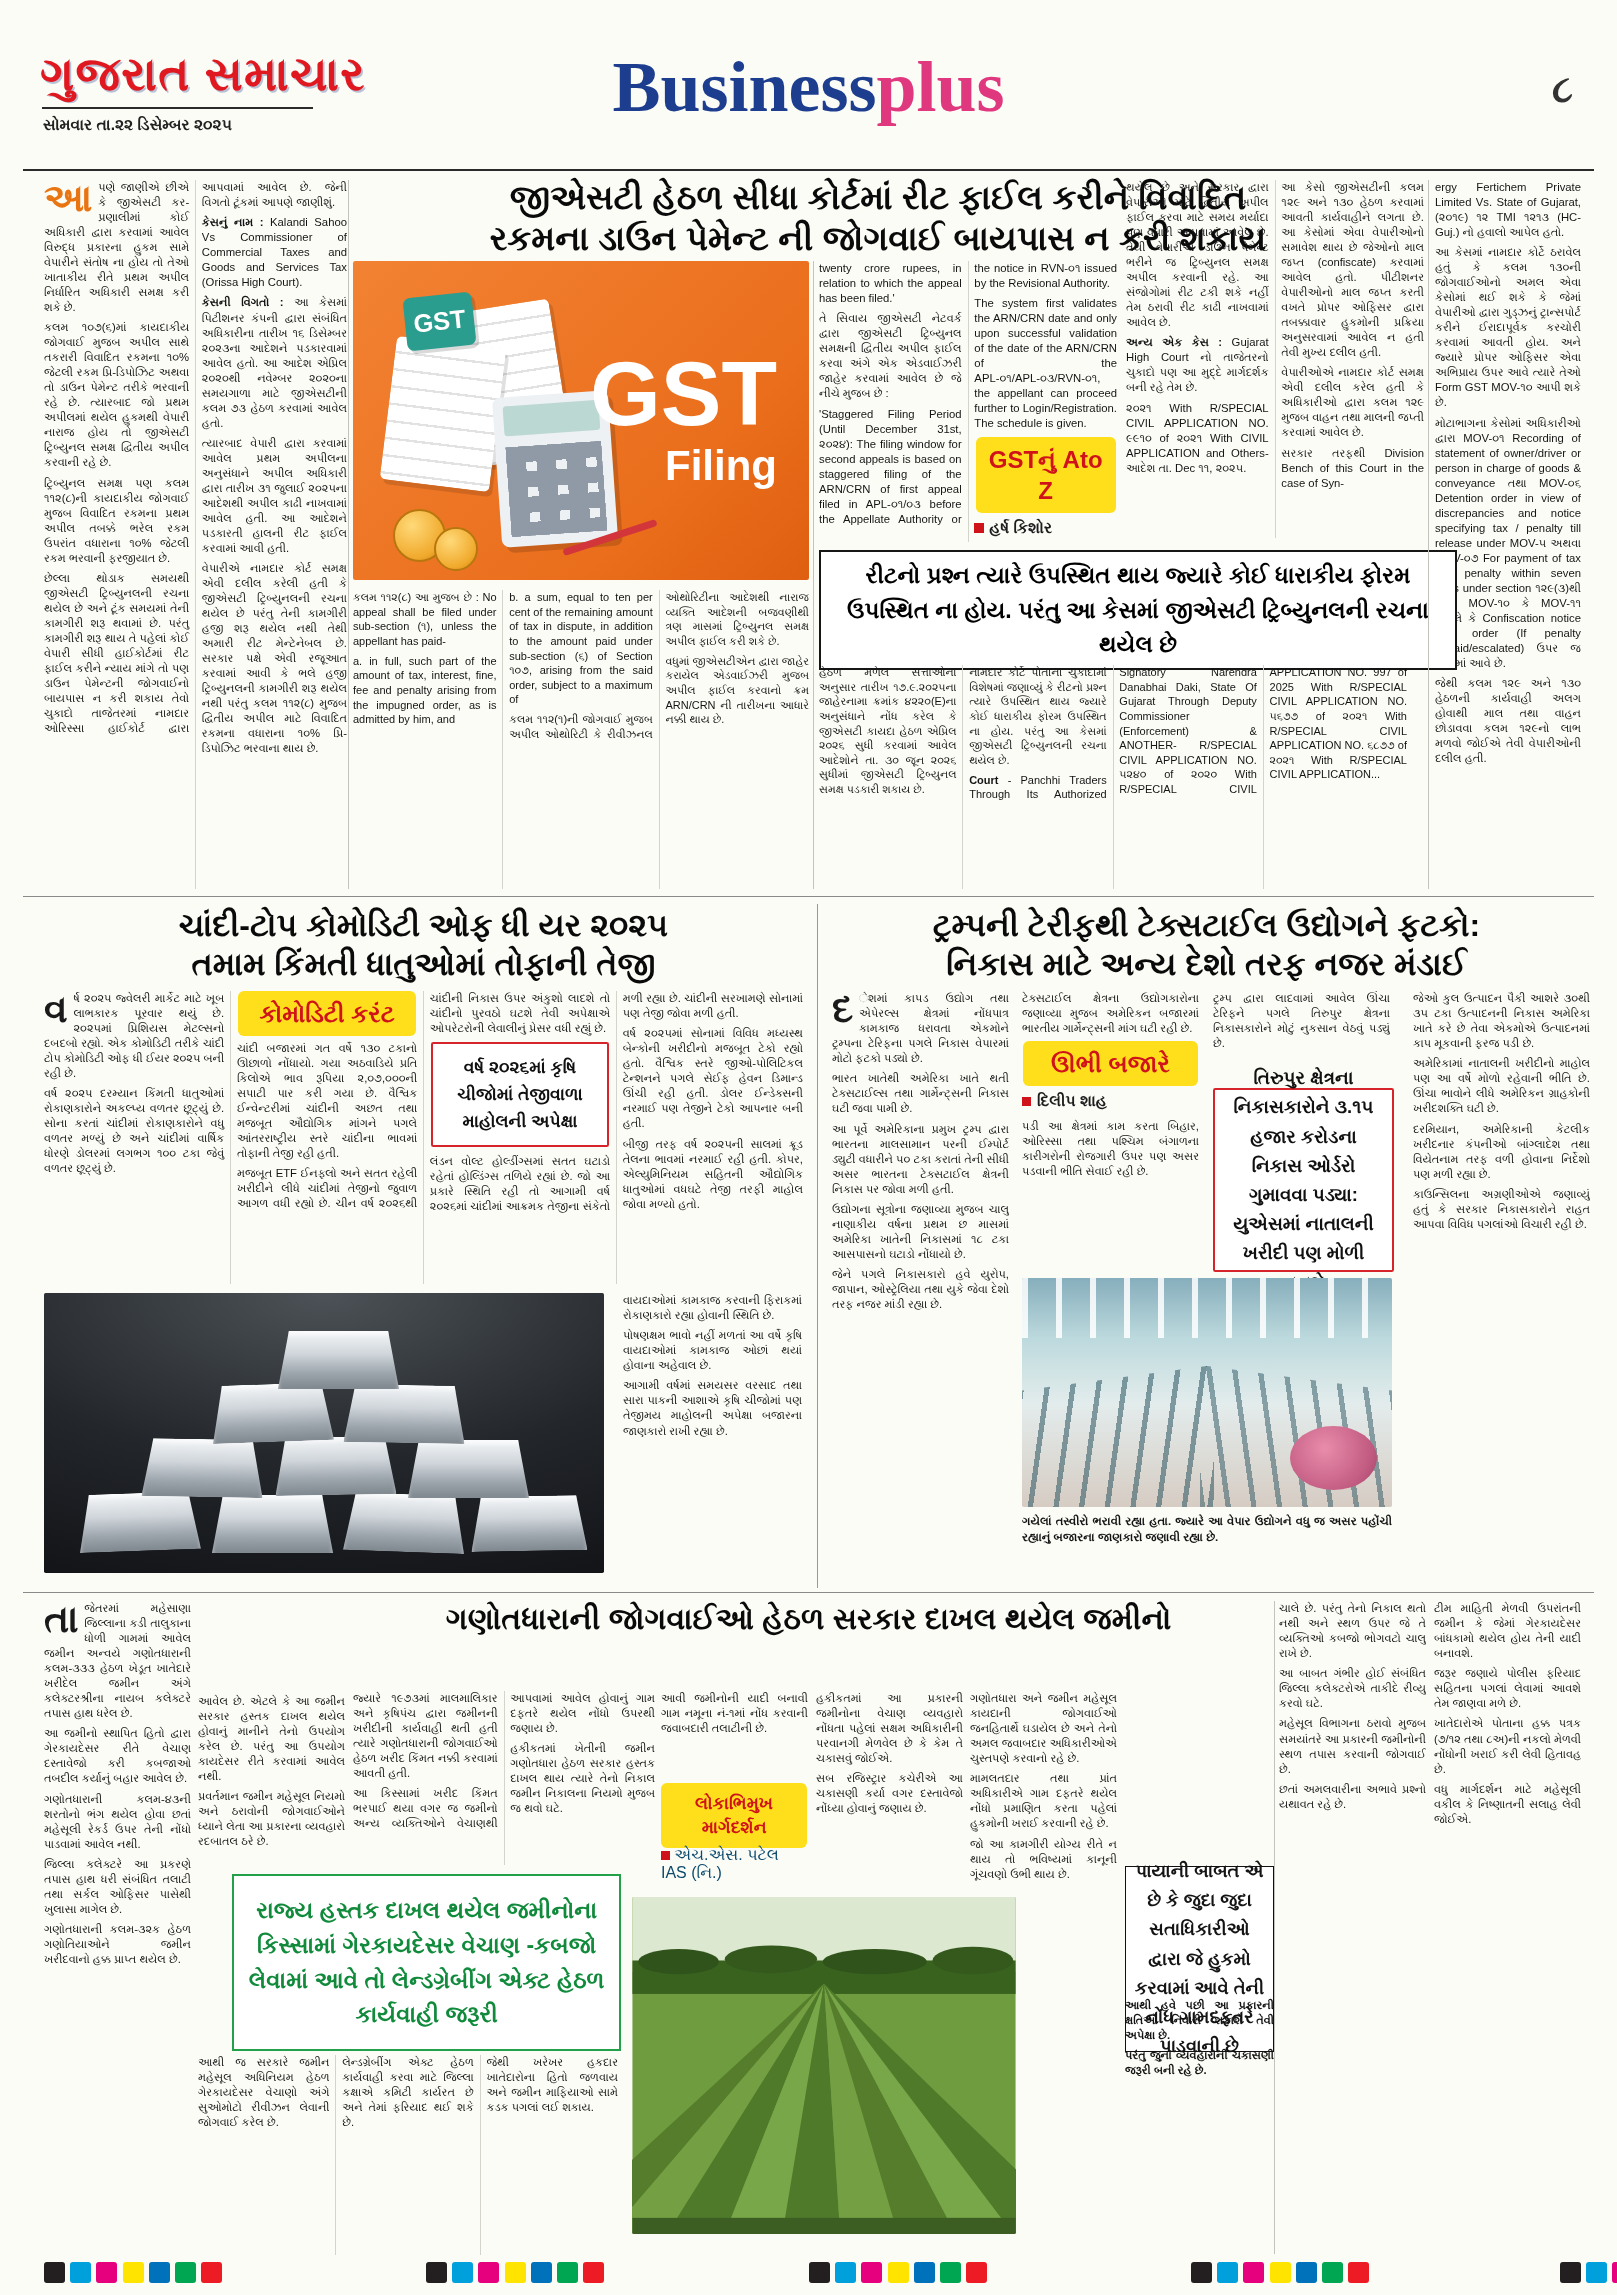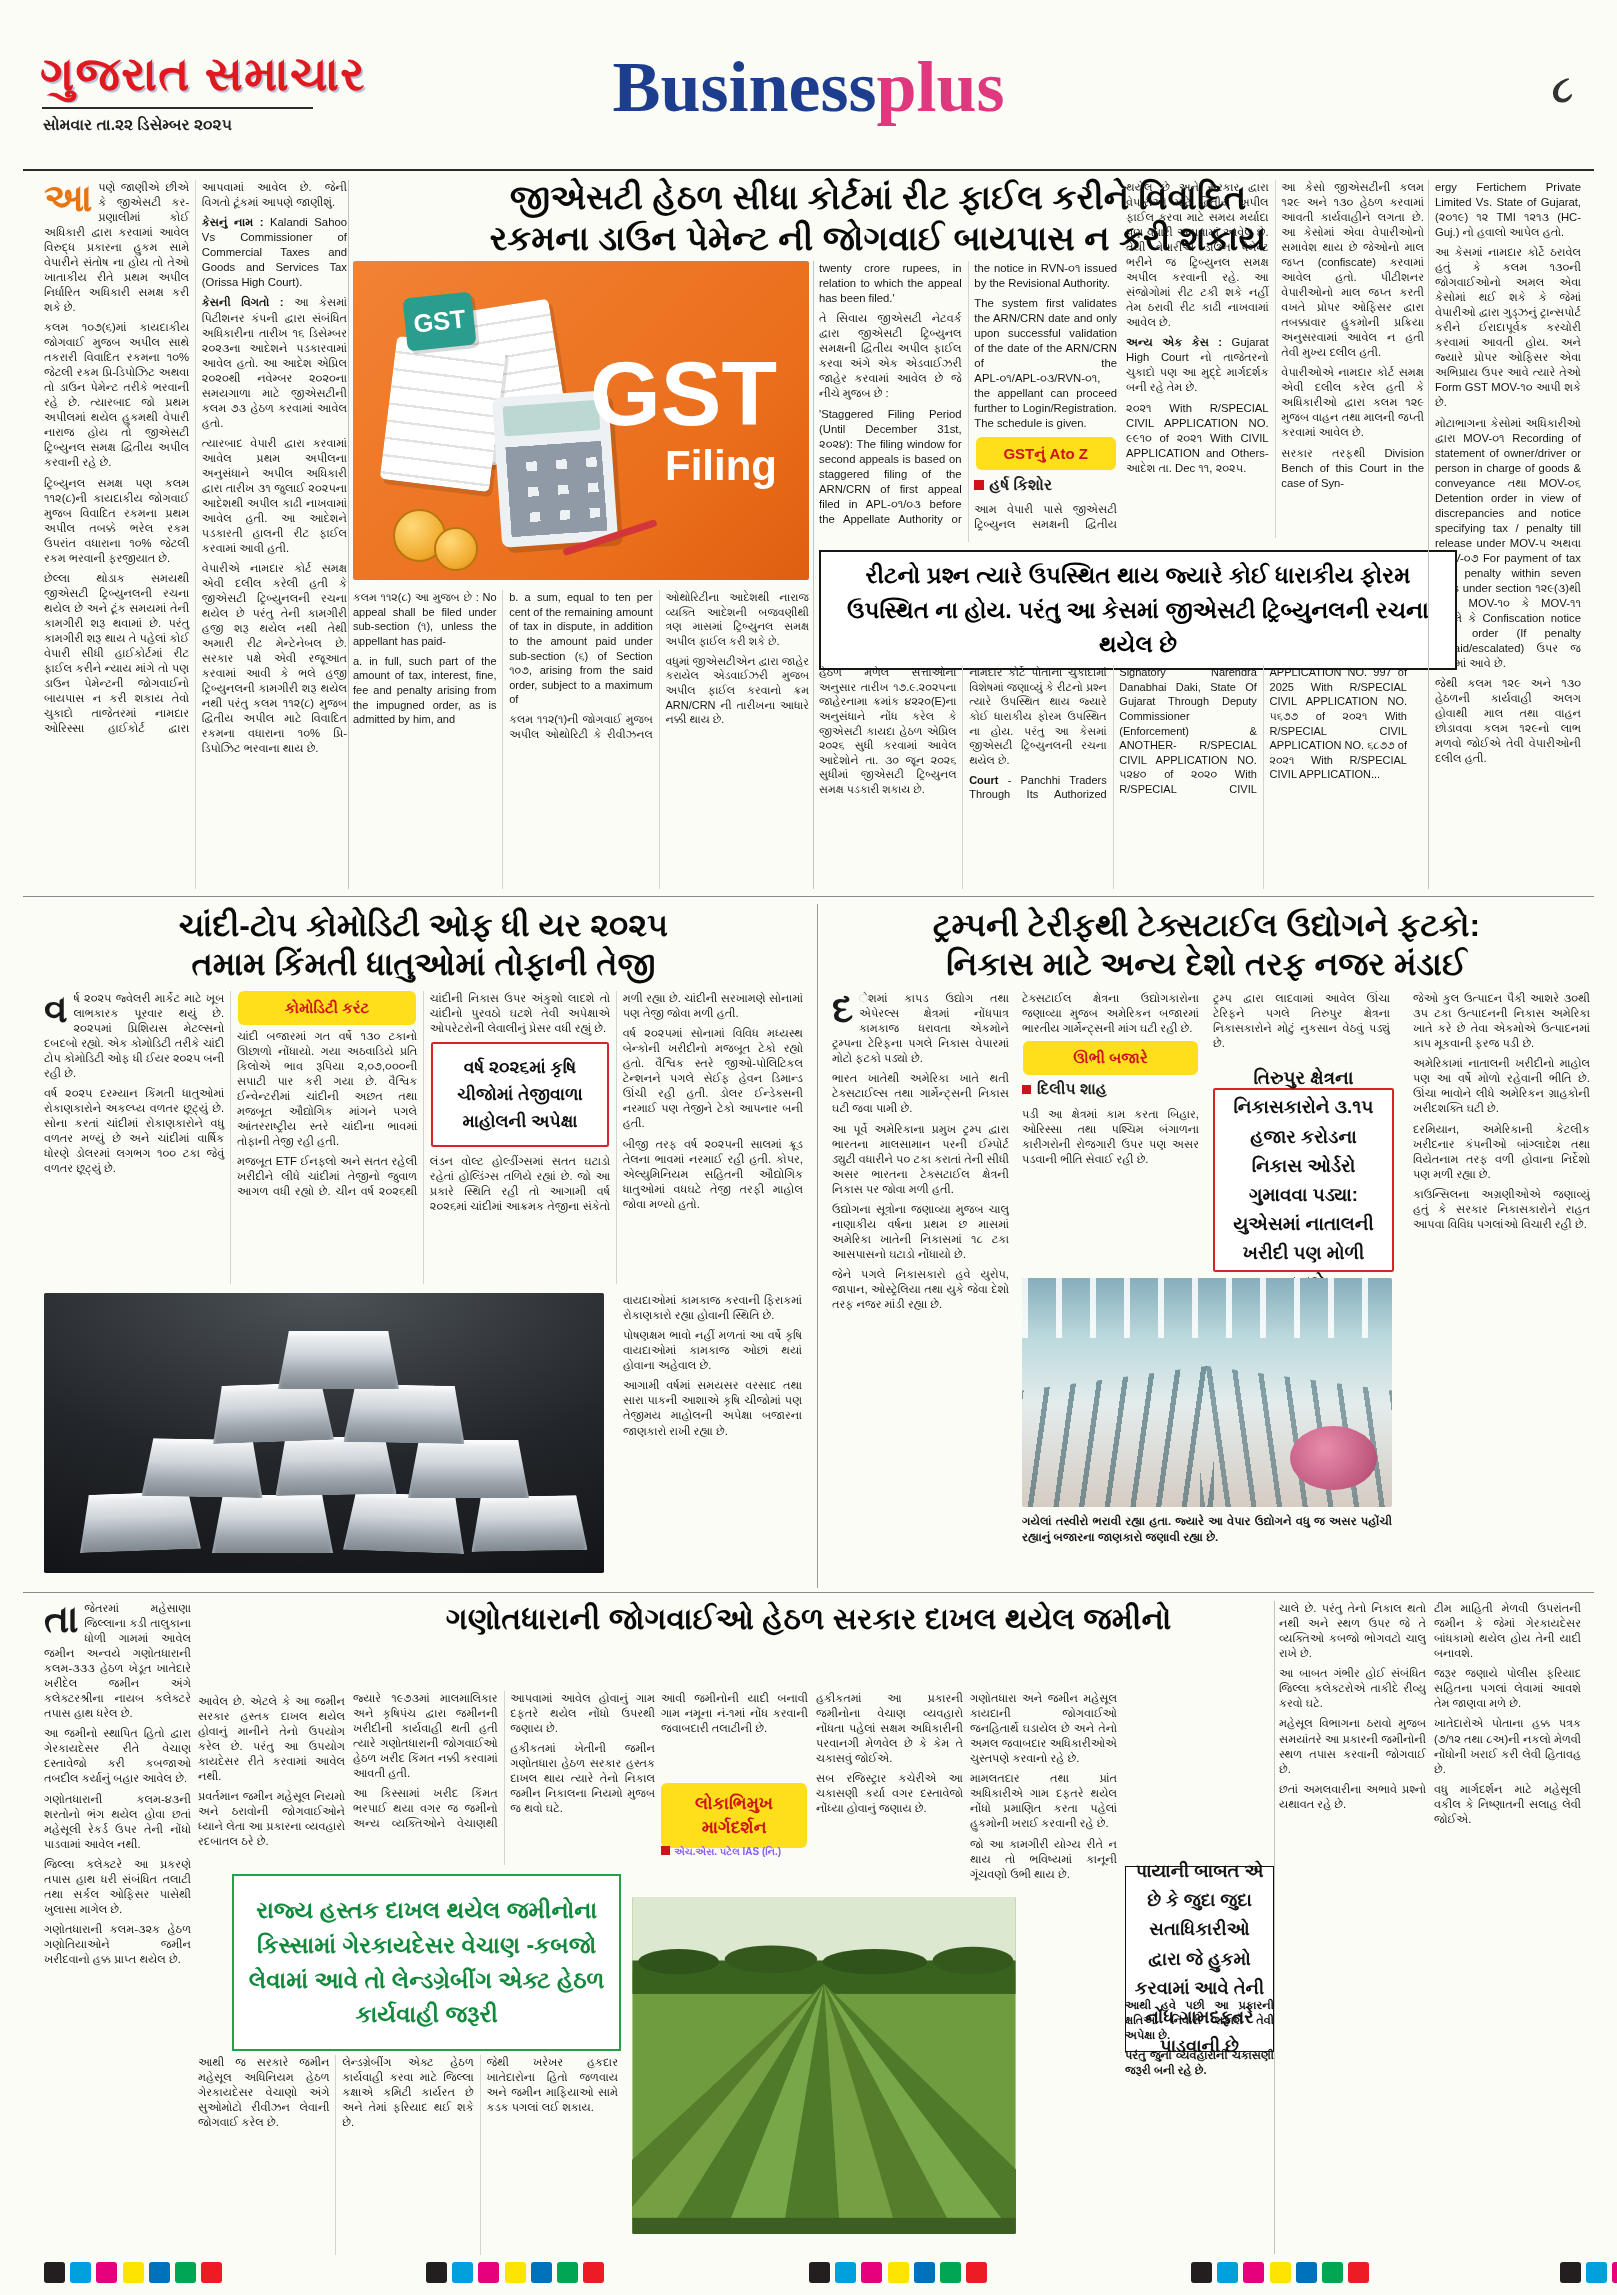--- a/index.html
+++ b/index.html
@@ -24,37 +24,37 @@
   .cols3{column-count:3;column-gap:12.7px;column-rule:0.6px solid #d4d4cd;}
   .cols4{column-count:4;column-gap:12.7px;column-rule:0.6px solid #d4d4cd;}
   .flow{display:contents;}
   .dc{float:left;font-size:38px;line-height:31px;font-weight:800;margin:2.9px 5.8px 0 0;color:#1a1a1a;}
   .dc.orange{color:#e87511;}
   
   .head{position:absolute;text-align:center;font-weight:800;color:#0a0a0a;line-height:1.22;}
   .head .l{display:block;}
   .h-gst{font-size:34px;} .h-mid{font-size:32px;} .h-land{font-size:30px;}
   
-  .tag-yellow{display:block;background:#ffdf1b;color:#d0121a;font-weight:800;font-size:15px;text-align:center;
+  .tag-yellow{display:block;background:#ffdf1b;color:#d0121a;font-weight:800;font-size:24px;text-align:center;
               padding:7px 4.6px;border-radius:5.8px;break-inside:avoid;margin:4.6px 1.2px 4.6px;line-height:1.3;}
   .author-line{font-size:15.6px;font-weight:700;color:#1d1d1d;margin:2.3px 0 7px;break-inside:avoid;text-align:left;}
   .author-line .sq{display:inline-block;width:9.2px;height:9.2px;background:#d0121a;margin-right:5.8px;}
   .quote-box{position:absolute;border:2.3px solid #161616;background:#fff;display:flex;align-items:center;justify-content:center;
              text-align:center;font-weight:800;font-size:23px;line-height:1.5;padding:5.8px 23px;color:#000;}
   .red-box{border:2.3px solid #d7242b;background:#fff;text-align:center;font-weight:800;color:#101010;
            border-radius:2.3px;break-inside:avoid;}
   .expect-box{font-size:17.3px;line-height:1.55;padding:10.4px 5.8px;margin:5.8px 1.2px 7px;}
   .tiru-box{position:absolute;font-size:18.5px;line-height:1.58;padding:14px 8px;display:flex;align-items:center;}
   .green-box{position:absolute;border:2.3px solid #23a04a;color:#118a3c;background:#fff;text-align:center;
              font-weight:800;font-size:23px;line-height:1.52;padding:15px 12.7px;display:flex;align-items:center;}
   .paya-box{position:absolute;border:1.7px solid #101010;background:#fff;text-align:center;font-weight:800;
             font-size:18px;line-height:1.62;padding:11.6px 7px;display:flex;align-items:center;}
   .guide-box{position:absolute;background:#ffdf1b;color:#d0121a;font-weight:800;font-size:17.3px;line-height:1.35;
              text-align:center;padding:9.2px 4.6px;border-radius:5.8px;}
-  .guide-author{position:absolute;font-size:10px;font-weight:700;color:#8b5cf6;}
+  .guide-author{position:absolute;font-size:16px;font-weight:400;color:#0c4a6e;}
   .guide-author .sq{display:inline-block;width:8.7px;height:8.7px;background:#d0121a;margin-right:4.6px;}
   .caption{position:absolute;font-weight:700;font-size:11.6px;line-height:1.4;text-align:justify;overflow:hidden;}
   
   .gst-img{position:absolute;background:linear-gradient(135deg,#f28233 0%,#ea6e1c 70%,#df5f10 100%);
            border-radius:2.3px;overflow:hidden;}
   .gi-main{position:absolute;right:32px;top:87px;color:#fff;font-weight:800;font-size:91px;line-height:1;}
   .gi-sub{position:absolute;right:32px;top:184px;color:#fff;font-weight:800;font-size:42px;line-height:1;}
   .gi-paper{position:absolute;background:#fff;border-radius:5.8px;
             background-image:repeating-linear-gradient(180deg,transparent 0 15px,#e2e2e2 15px 17.3px);}
   .gi-paper.p1{left:87px;top:46px;width:121px;height:156px;transform:rotate(-9deg);box-shadow:3.5px 4.6px 0 rgba(0,0,0,.12);}

